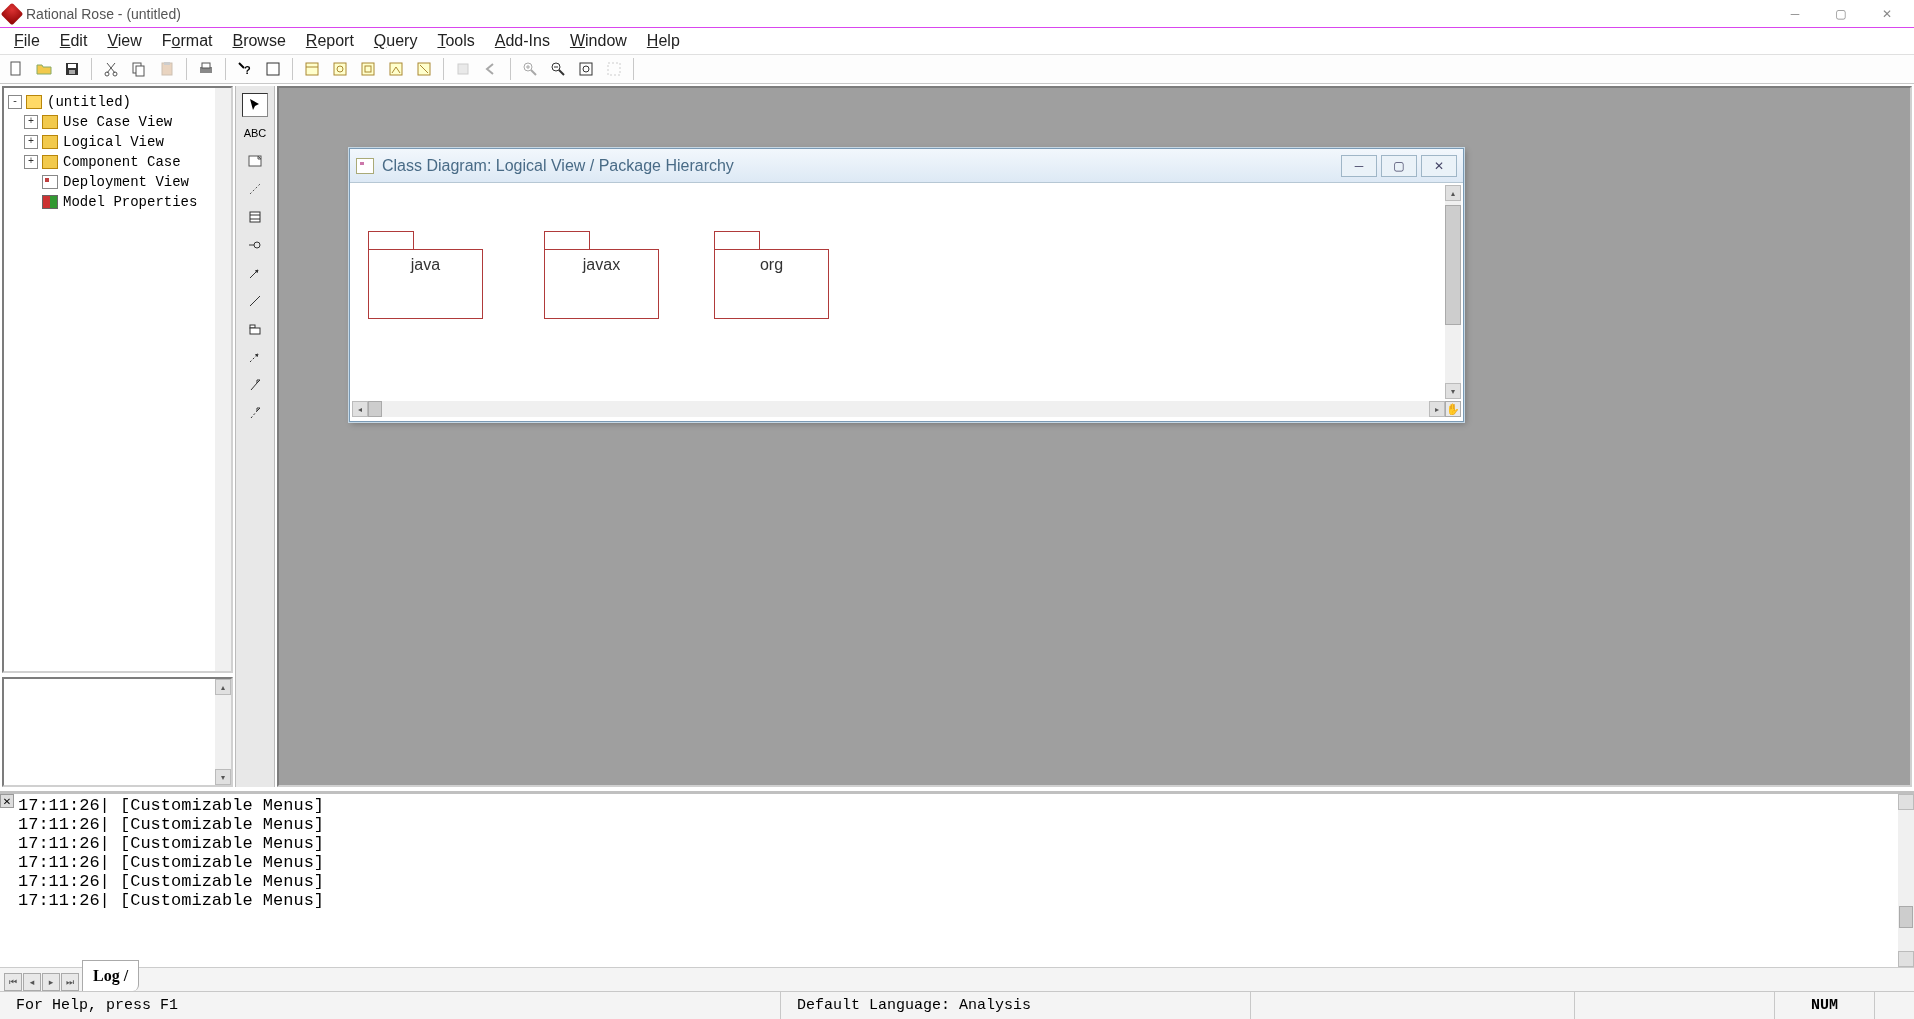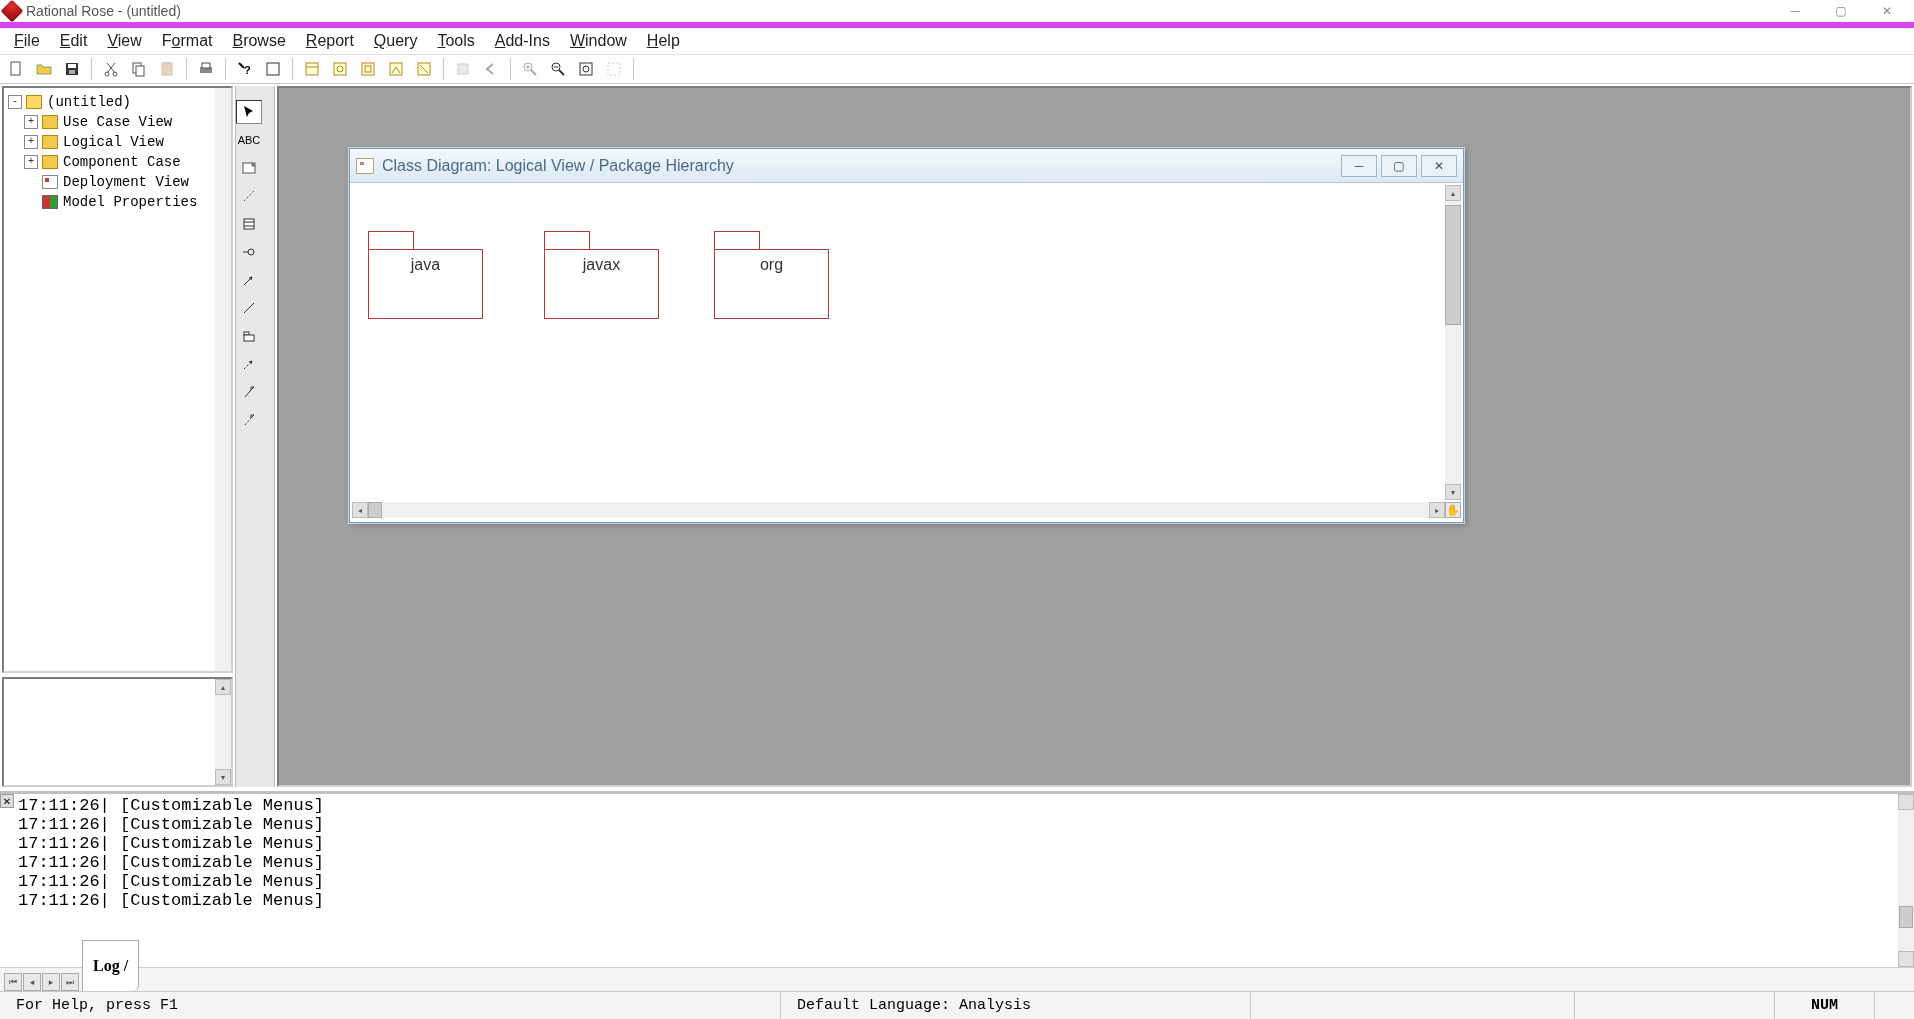--- a/index.html
+++ b/index.html
@@ -13,21 +13,21 @@
   position: relative;
 }
 
 
 .titlebar {
   height: 28px;
   background: #ffffff;
   display: flex;
   align-items: center;
   padding: 0 4px;
-  border-bottom: 6px solid #d946ef;
+  border-bottom: 1px solid #d946ef;
 }
 .titlebar .app-icon {
   width: 16px; height: 16px;
   background: radial-gradient(circle at 30% 30%, #d33, #800);
   border-radius: 2px;
   margin-right: 6px;
   transform: rotate(45deg);
 }
 .titlebar .title-text { color: #555; font-size: 14px; }
 .titlebar .spacer { flex: 1; }
@@ -117,22 +117,22 @@
 .tree .diagram-icon::after{content:"";position:absolute;left:2px;top:2px;width:4px;height:4px;background:#c04040;}
 .tree .props-icon { width:16px; height:14px; border:1px solid #666; margin-right:5px; background:linear-gradient(90deg,#c33 50%,#393 50%);}
 .tree .indent1 { margin-left:16px; }
 
 
 .toolbox {
   width:40px;
   background:#e8e8e8;
   border-left:1px solid #bbb;
   border-right:1px solid #bbb;
-  display:flex; flex-direction:column; 
-  padding-top:14px;
+  display:flex; flex-direction:column; align-items:center;
+  padding-top:7px;
   gap:4px;
   margin:2px 0;
 }
 .toolbox .tool-btn {
   width:26px; height:24px; display:flex; align-items:center; justify-content:center;
   border:1px solid transparent; background:#e8e8e8;
 }
 .toolbox .tool-btn.active { border:1px inset #888; background:#fff; }
 .toolbox .tool-btn svg, .toolbox .tool-btn span { font-size:11px; }
 
@@ -141,21 +141,21 @@
   flex:1;
   background:#9f9f9f;
   position:relative;
   border:2px inset #d0d0d0;
   margin:2px;
 }
 
 .mdi-window {
   position:absolute;
   left:70px; top:60px;
-  width:1115px; height:375px;
+  width:1115px; height:274px;
   background:#fff;
   border:1px solid #7a9ab5;
   box-shadow: 0 0 0 1px #c5d7e4, 2px 2px 6px rgba(0,0,0,0.25);
 }
 .mdi-titlebar {
   height:34px;
   background: linear-gradient(#f2f7fc, #dde9f5);
   display:flex; align-items:center; padding:0 6px;
   border-bottom:1px solid #b6c7d4;
 }
@@ -220,21 +220,21 @@
   position:absolute; right:0; top:0; bottom:24px; width:16px; background:#f0f0f0;
 }
 .log-scroll-v .sbtn { height:16px; background:#e0e0e0; border:1px solid #bbb;}
 .log-scroll-v .thumb { position:absolute; left:1px; right:1px; top:calc(50% + 25px); height:22px; background:#cdcdcd; border:1px solid #aaa;}
 .log-tabs {
   height:24px; display:flex; align-items:flex-end;
   border-top:1px solid #ccc; background:#f4f4f4; padding-left:4px;
 }
 .log-tabs .nav-btn { width:18px; height:18px; border:1px solid #aaa; margin-right:1px; display:flex; align-items:center; justify-content:center; font-size:9px; background:#e8e8e8; color:#555;}
 .log-tabs .the-tab {
-  padding:16px 10px; border:1px solid #aaa; border-bottom:none;
+  padding:6px 10px; border:1px solid #aaa; border-bottom:none;
   background:#fff; font-weight:bold; font-size:16px; font-family:"Times New Roman", serif;
   border-radius:0 0 6px 0;
   margin-left:2px;
 }
 
 
 .statusbar {
   position:absolute; left:0; right:0; bottom:0; height:28px;
   background:#f4f4f4; border-top:1px solid #c8c8c8;
   display:flex; align-items:center;

